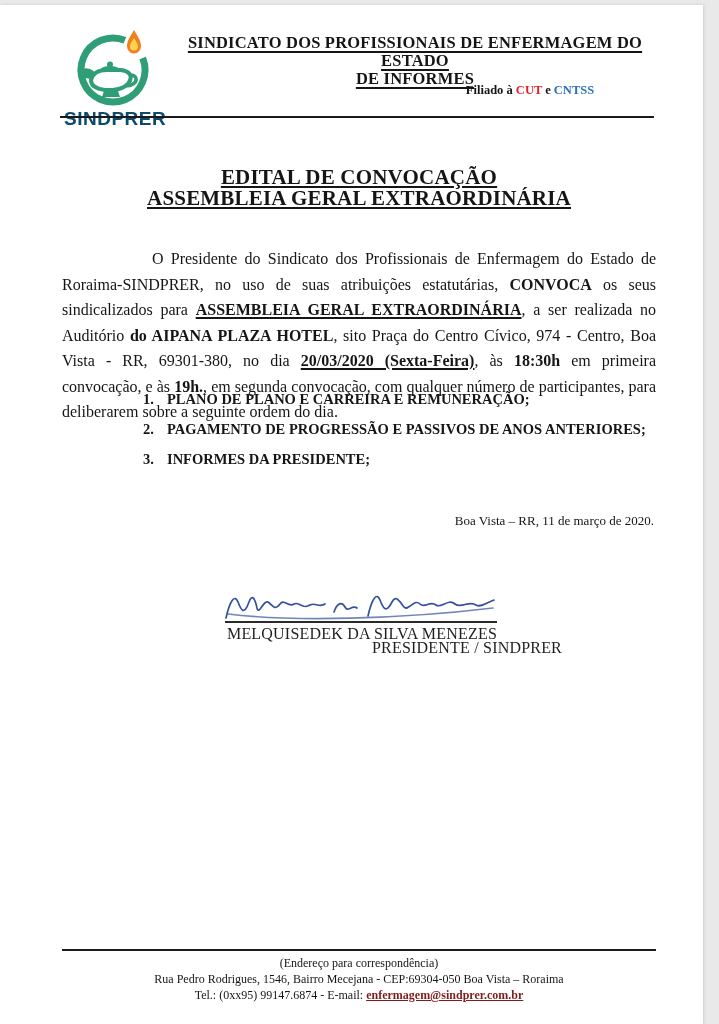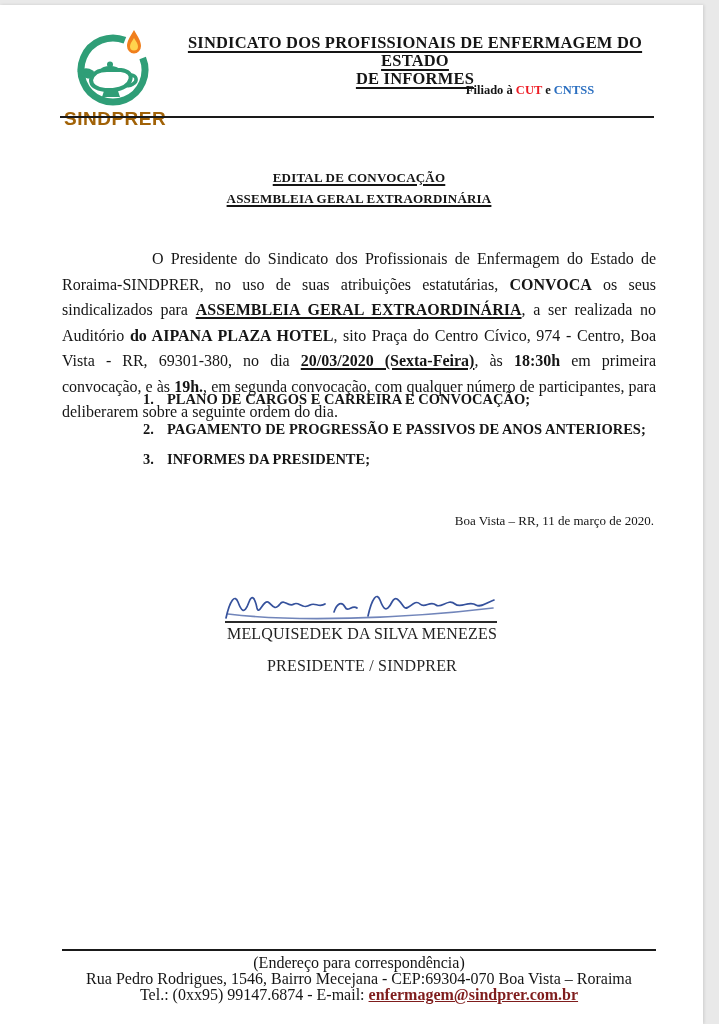--- a/index.html
+++ b/index.html
@@ -9,39 +9,39 @@
   }
   .paper{
     position:relative;width:703px;height:1019px;margin:5px 16px 0 0;
     background:#fff;box-shadow:1px 0 3px rgba(0,0,0,.12);
   }
   
   .logo{position:absolute;left:64px;top:23px;width:98px;text-align:center;}
   .logo svg{display:block;margin:0 auto;}
   .logo-acronym{
     font-family:"Liberation Sans","DejaVu Sans",sans-serif;
-    font-weight:bold;font-size:19px;letter-spacing:.5px;color:#a16207;
+    font-weight:bold;font-size:19px;letter-spacing:.5px;color:#0c4a6e;
     margin-top:-4px;
   }
   .org-title{
     position:absolute;left:165px;top:29px;width:500px;text-align:center;
     font-weight:bold;font-size:16.5px;line-height:18px;letter-spacing:.2px;
   }
   .org-title .line{
     text-decoration:underline;text-decoration-thickness:2px;text-underline-offset:3px;
   }
   .affiliation{
     position:absolute;left:410px;top:78px;width:240px;text-align:center;
     font-weight:bold;font-size:12.5px;
   }
   .header-rule{position:absolute;left:60px;top:111px;width:594px;height:2px;background:#1a1a1a;}
   
   .doc-title{
     position:absolute;left:62px;top:162px;width:594px;text-align:center;
-    font-weight:bold;font-size:13px;line-height:21px;letter-spacing:.2px;
+    font-weight:bold;font-size:21px;line-height:21px;letter-spacing:.2px;
   }
   .doc-title .line{
     text-decoration:underline;text-decoration-thickness:1.5px;text-underline-offset:2px;
   }
   .body-paragraph{
     position:absolute;left:62px;top:241px;width:594px;
     font-size:16px;line-height:25.5px;text-align:justify;text-indent:90px;
   }
   .b{font-weight:bold;}
   .u{text-decoration:underline;text-decoration-thickness:1.5px;text-underline-offset:2px;}
@@ -55,25 +55,25 @@
   }
   
   .sig-scribble{position:absolute;left:222px;top:583px;}
   .sig-line{position:absolute;left:225px;top:616px;width:272px;height:1.5px;background:#2a2a2a;}
   .sig-name,.sig-role{
     position:absolute;left:162px;width:400px;text-align:center;
     font-family:Liberation Serif, serif;
     font-size:16px;letter-spacing:.2px;color:#1f1f1f;
   }
   .sig-name{top:620px;}
-  .sig-role{top:652px;}
+  .sig-role{top:634px;text-align:right;}
   
   .footer-rule{position:absolute;left:62px;top:944px;width:594px;height:2px;background:#1a1a1a;}
   .footer-note,.footer-address,.footer-contact{
-    position:absolute;left:62px;width:594px;text-align:center;font-size:16px;line-height:16px;
+    position:absolute;left:62px;width:594px;text-align:center;font-size:12px;line-height:16px;
   }
   .footer-note{top:950px;}
   .footer-address{top:966px;}
   .footer-contact{top:982px;}
   .email-link{color:#7f1d1d;font-weight:bold;text-decoration:underline;cursor:pointer;}
 </style>
 </head>
 <body>
 
 <div class="paper">
@@ -110,21 +110,21 @@
   <div class="doc-title">
     <div class="line">EDITAL DE CONVOCAÇÃO</div>
     <div class="line">ASSEMBLEIA GERAL EXTRAORDINÁRIA</div>
   </div>
 
   <div class="body-paragraph"><span>O Presidente do Sindicato dos Profissionais de Enfermagem do Estado de Roraima-SINDPRER, no uso de suas atribuições estatutárias, </span><span class="b">CONVOCA</span><span> os seus sindicalizados para </span><span class="b u">ASSEMBLEIA GERAL EXTRAORDINÁRIA</span><span>, a ser realizada no Auditório </span><span class="b">do AIPANA PLAZA HOTEL</span><span>, sito Praça do Centro Cívico, 974 - Centro, Boa Vista - RR, 69301-380, no dia </span><span class="b u">20/03/2020 (Sexta-Feira)</span><span>, às </span><span class="b">18:30h</span><span> em primeira convocação, e às </span><span class="b">19h.</span><span>, em segunda convocação, com qualquer número de participantes, para deliberarem sobre a seguinte ordem do dia.</span></div>
 
   <div class="agenda">
     <div class="agenda-item">
       <span class="agenda-num">1.</span>
-      <span>PLANO DE CARGOS E CARREIRA E CONVOCAÇÃO;</span>
+      <span>PLANO DE PLANO E CARREIRA E REMUNERAÇÃO;</span>
     </div>
     <div class="agenda-item">
       <span class="agenda-num">2.</span>
       <span>PAGAMENTO DE PROGRESSÃO E PASSIVOS DE ANOS ANTERIORES;</span>
     </div>
     <div class="agenda-item">
       <span class="agenda-num">3.</span>
       <span>INFORMES DA PRESIDENTE;</span>
     </div>
   </div>
@@ -138,18 +138,18 @@
       <path d="M146,28 C150,10 155,4 158,12 C161,20 164,26 170,14 C174,6 178,14 182,19 C186,24 192,10 198,16 C203,21 208,12 214,17 C219,21 226,10 233,16 C239,21 247,12 254,17 C259,20 266,14 272,12"></path>
       <path d="M6,26 C70,34 180,31 271,20" opacity="0.7"></path>
     </g>
   </svg>
   <div class="sig-line"></div>
   <div class="sig-name">MELQUISEDEK DA SILVA MENEZES</div>
   <div class="sig-role">PRESIDENTE / SINDPRER</div>
 
   <div class="footer-rule"></div>
   <div class="footer-note">(Endereço para correspondência)</div>
-  <div class="footer-address">Rua Pedro Rodrigues, 1546, Bairro Mecejana - CEP:69304-070 Boa Vista – Roraima</div>
+  <div class="footer-address">Rua Pedro Rodrigues, 1546, Bairro Mecejana - CEP:69304-050 Boa Vista – Roraima</div>
   <div class="footer-contact">
     <span>Tel.: (0xx95) 99147.6874 - E-mail: </span><a class="email-link">enfermagem@sindprer.com.br</a>
   </div>
 
 </div>
 
 </body></html>

